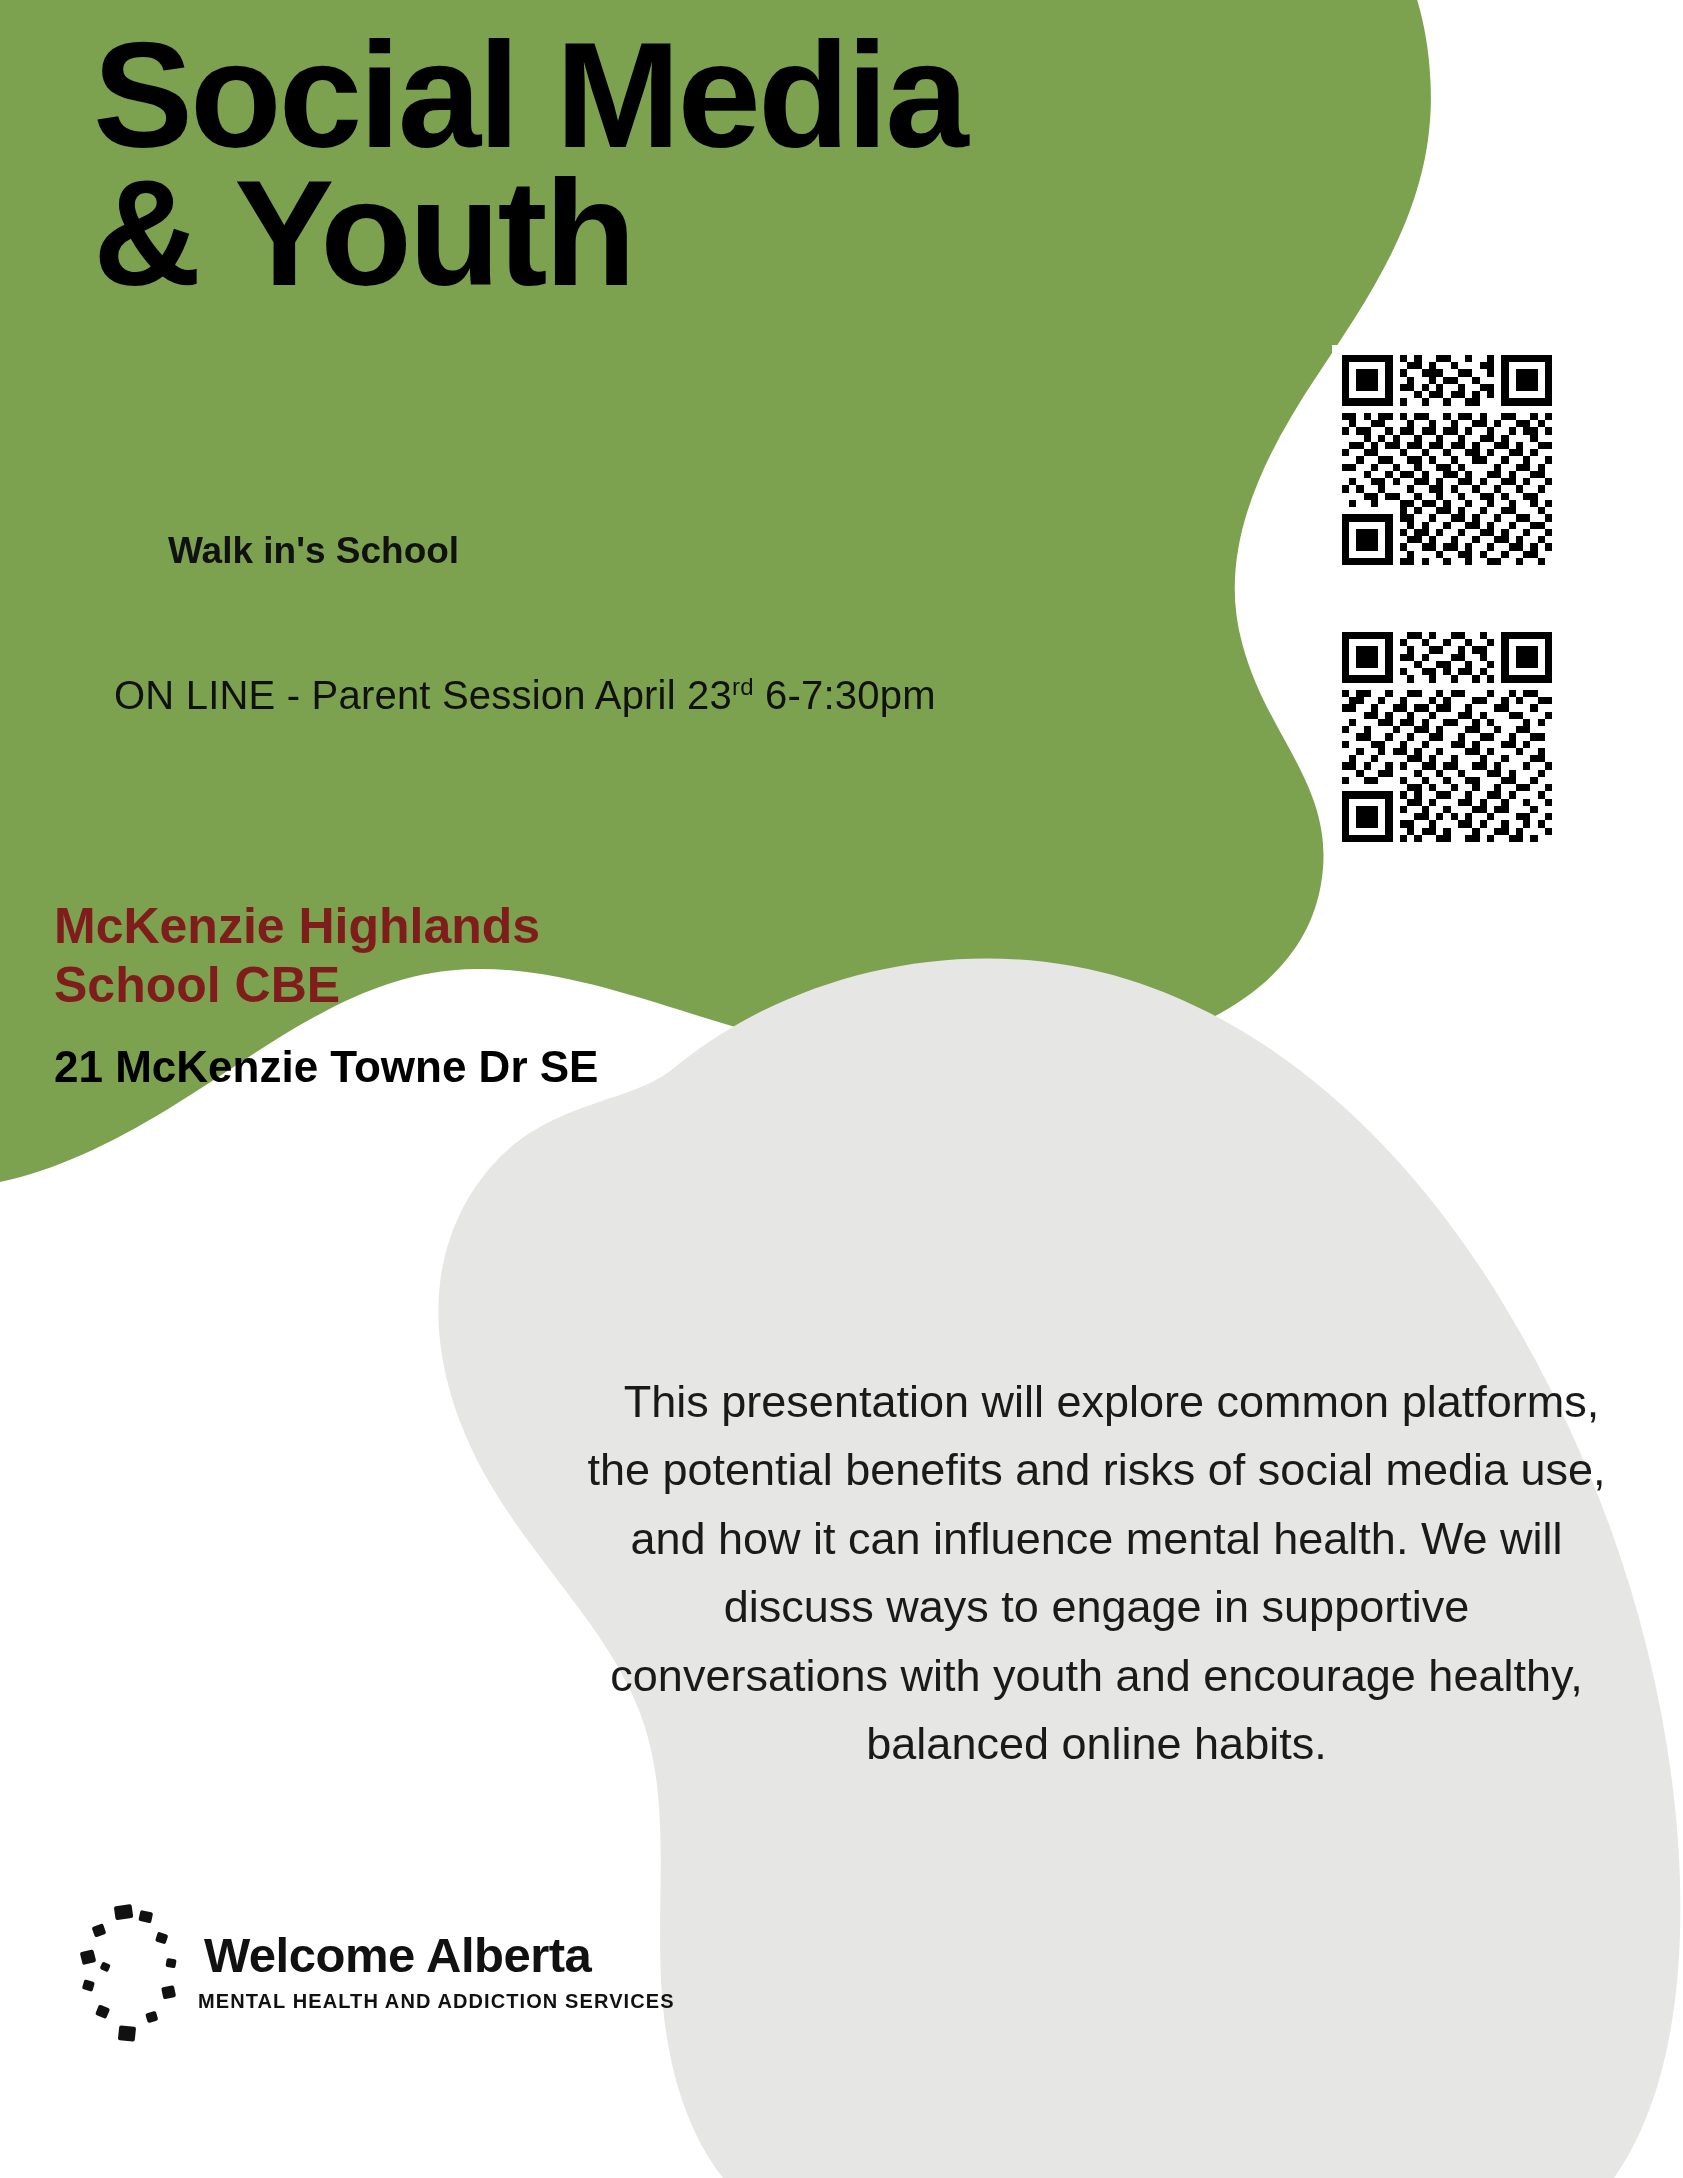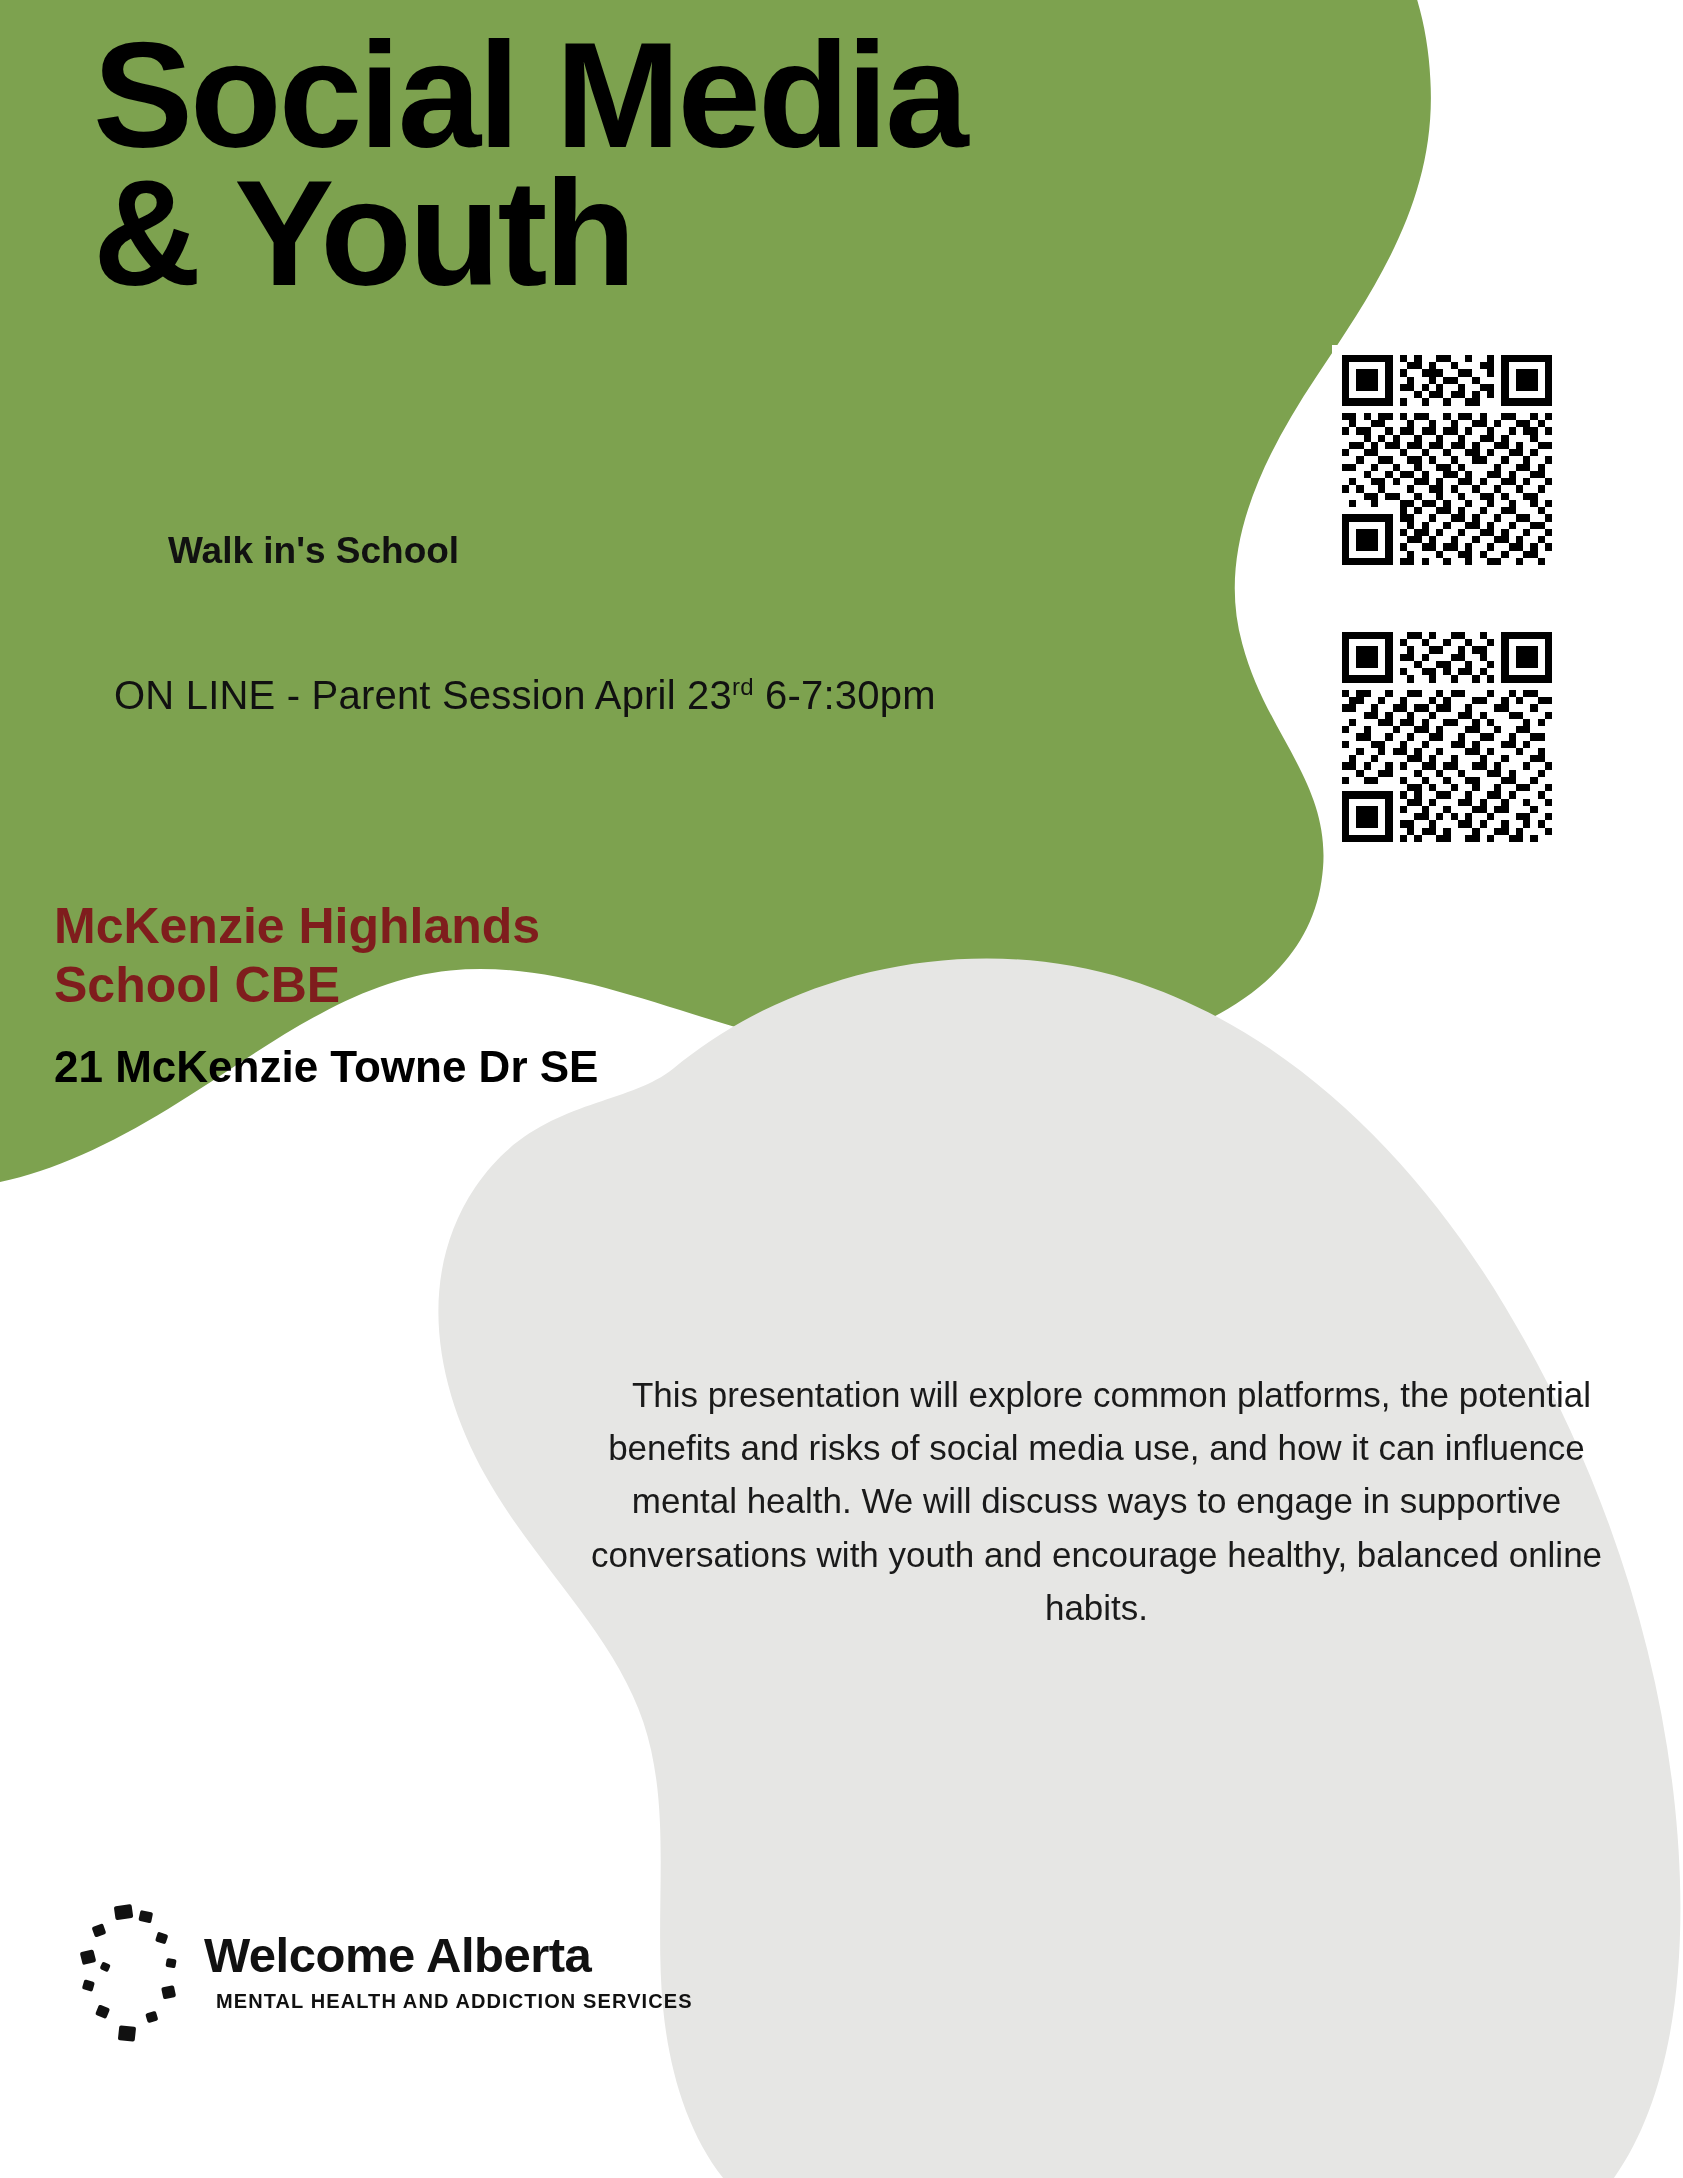--- a/index.html
+++ b/index.html
@@ -98,21 +98,21 @@
     font-weight: 700;
     color: #000000;
     white-space: nowrap;
   }
 
   .body-text {
     position: absolute;
     left: 579px;
     top: 1368px;
     width: 1035px;
-    font-size: 35px;
+    font-size: 45px;
     line-height: 1.52;
     text-align: center;
     color: #1a1a1a;
     text-indent: 30px;
   }
 
   
   .qr {
     position: absolute;
     background: #ffffff;
@@ -143,21 +143,21 @@
     left: 127px;
     top: 28px;
     font-size: 49px;
     font-weight: 700;
     letter-spacing: -0.5px;
     color: #111111;
     white-space: nowrap;
   }
   .logo-sub {
     position: absolute;
-    left: 139px;
+    left: 121px;
     top: 91px;
     font-size: 20px;
     font-weight: 600;
     letter-spacing: 1.1px;
     color: #111111;
     white-space: nowrap;
   }
 </style>
 </head>
 <body>

